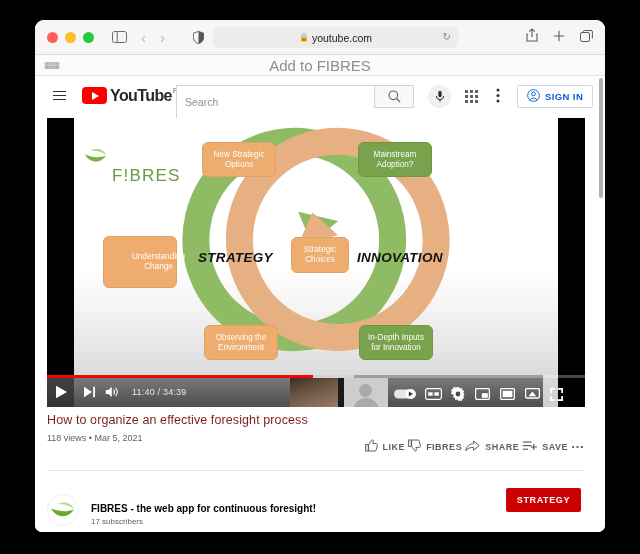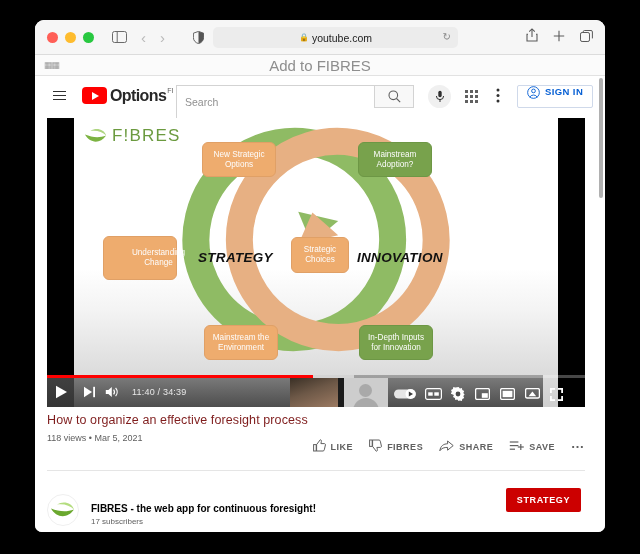--- a/index.html
+++ b/index.html
@@ -115,42 +115,42 @@
     display: flex; align-items: center; justify-content: center;
     color: #303030;
   }
   .apps-icon { position: absolute; left: 430px; top: 13px; color: #606060; }
   .kebab { position: absolute; left: 461px; top: 12px; color: #303030; font-size: 13px; line-height: 1; letter-spacing: 0; }
   .signin-btn {
     position: absolute; left: 482px; top: 9px;
     height: 23px; padding: 0 9px;
     border: 1px solid #cfd9ea; border-radius: 2px;
     color: #065fd4; font-size: 9.5px; font-weight: bold; letter-spacing: 0.4px;
-    display: flex; gap: 5px;
+    display: flex; align-items: center; gap: 5px;
   }
 
   
   .player {
     position: absolute; left: 12px; top: 42px;
     width: 538px; height: 289px;
     background: #000;
     overflow: hidden;
   }
   .video-canvas {
     position: absolute; left: 27px; top: 0;
     width: 484px; height: 289px;
     background: linear-gradient(to bottom, #ffffff 0%, #ffffff 52%, #f4f4f4 66%, #cfcfcf 100%);
   }
 
   
   .slide-logo { position: absolute; left: 10px; top: 8px; display: flex; align-items: center; }
   .leafmark { width: 24px; height: 18px; }
   .slide-logo-text {
     font-size: 17px; letter-spacing: 1.2px; color: #6b9a3f; font-weight: 500;
-    margin-left: 4px; font-family: "Liberation Sans", sans-serif;
+    margin-left: 4px; font-family: "Liberation Sans", sans-serif; margin-top: 40px;
   }
 
   .diagram { position: absolute; left: 0; top: 0; width: 484px; height: 289px; }
 
   .ring-label {
     position: absolute;
     font-style: italic; font-weight: bold; font-size: 13.5px;
     color: #111; letter-spacing: 0.3px;
     font-family: "Liberation Sans", sans-serif;
     white-space: nowrap;
@@ -166,21 +166,21 @@
     line-height: 10px;
     text-align: center;
     display: flex; align-items: center; justify-content: center;
     padding: 3px 4px;
     font-family: "Liberation Sans", sans-serif;
   }
   .node.orange { background: #eeac6e; border: 1px solid #e0a066; }
   .node.green  { background: #78a24c; border: 1px solid #6d9745; }
 
   #n-new-strategic { left: 128px; top: 24px; width: 74px; height: 35px; }
-  #n-understanding { left: 29px; top: 118px; width: 74px; height: 44px; padding-left: 41px; }
+  #n-understanding { left: 29px; top: 118px; width: 74px; height: 52px; padding-left: 41px; }
   #n-strategic-ch  { left: 217px; top: 119px; width: 58px; height: 36px; z-index: 4;}
   #n-observing     { left: 130px; top: 207px; width: 74px; height: 35px; }
   #n-mainstream    { left: 284px; top: 24px; width: 74px; height: 35px; }
   #n-experiment    { left: 372px; top: 119px; width: 74px; height: 32px; }
   #n-indepth       { left: 285px; top: 207px; width: 74px; height: 35px; }
 
   
   .controls {
     position: absolute; left: 0; bottom: 0; width: 496px; height: 32px;
     background: linear-gradient(to bottom, rgba(90,90,90,0.72), rgba(60,60,60,0.88));
@@ -212,21 +212,21 @@
   .preview-gap { width: 6px; background: #1b1b1b; }
   .preview-b { width: 44px; height: 29px; background: #cdcdcd; position: relative; overflow: hidden; }
   .preview-b:before { content:''; position:absolute; left:15px; top:6px; width:13px; height:13px; border-radius:50%; background:#a9a9a9; }
   .preview-b:after { content:''; position:absolute; left:9px; top:20px; width:26px; height:14px; border-radius:13px 13px 0 0; background:#a9a9a9; }
 
   
   .meta { position: absolute; left: 12px; top: 337px; width: 538px; }
   .vid-title { font-size: 12.5px; color: #7f1d1d; letter-spacing: 0.1px; }
   .vid-sub { font-size: 9px; color: #606060; margin-top: 6px; }
 
-  .actions { position: absolute; right: 0; top: 26px; display: flex; align-items: center; gap: 16px; }
+  .actions { position: absolute; right: 0; top: 26px; display: flex; align-items: center; gap: 3px; }
   .action { display: flex; align-items: center; gap: 5px; color: #606060; font-size: 9px; font-weight: bold; letter-spacing: 0.5px; }
   .action .more { font-size: 13px; letter-spacing: 1px; line-height: 8px; }
 
   .divider { position: absolute; left: 12px; top: 394px; width: 538px; height: 1px; background: #e5e5e5; }
 
   .channel { position: absolute; left: 12px; top: 404px; width: 538px; height: 46px; display: flex; align-items: flex-end; }
   .avatar {
     width: 32px; height: 32px; border-radius: 50%;
     background: #fff; border: 1px solid #efefef;
     display: flex; align-items: center; justify-content: center;
@@ -319,21 +319,21 @@
 
       <div class="yt-header">
         <div class="hamburger">
             <i></i>
             <i></i>
             <i></i>
           </div>
 
         <div class="yt-logo">
           <span class="yt-play"></span>
-          <span class="yt-word">Options</span>
+          <span class="yt-word">YouTube</span>
           <span class="yt-cc">FI</span>
         </div>
 
         <div class="search-wrap">
           <div class="search-input">Search</div>
           <div class="search-btn">
             <svg width="13" height="13" viewBox="0 0 13 13">
                 <circle cx="5.3" cy="5.3" r="4.3" fill="none" stroke="#606060" stroke-width="1.1"></circle>
                 <line x1="8.5" y1="8.5" x2="12.2" y2="12.2" stroke="#606060" stroke-width="1.1"></line>
               </svg>
@@ -408,21 +408,21 @@
                 <path d="M 222 98 L 263 98 L 242 126 Z" fill="#e7b083" transform="rotate(-193 242 110) translate(0 0)"></path>
               </g>
             </svg>
 
             <span class="ring-label" id="lbl-strategy">STRATEGY</span>
             <span class="ring-label" id="lbl-innovation">INNOVATION</span>
 
             <div class="node orange" id="n-new-strategic">New Strategic Options</div>
             <div class="node orange" id="n-understanding">Understanding Change</div>
             <div class="node orange" id="n-strategic-ch">Strategic Choices</div>
-            <div class="node orange" id="n-observing">Mainstream the Environment</div>
+            <div class="node orange" id="n-observing">Observing the Environment</div>
             <div class="node green" id="n-mainstream">Mainstream Adoption?</div>
             <div class="node green" id="n-indepth">In-Depth Inputs for Innovation</div>
           </div>
         </div>
 
         <div class="controls">
           <div class="progress">
             <div class="loaded"></div>
             <div class="played"></div>
           </div>

